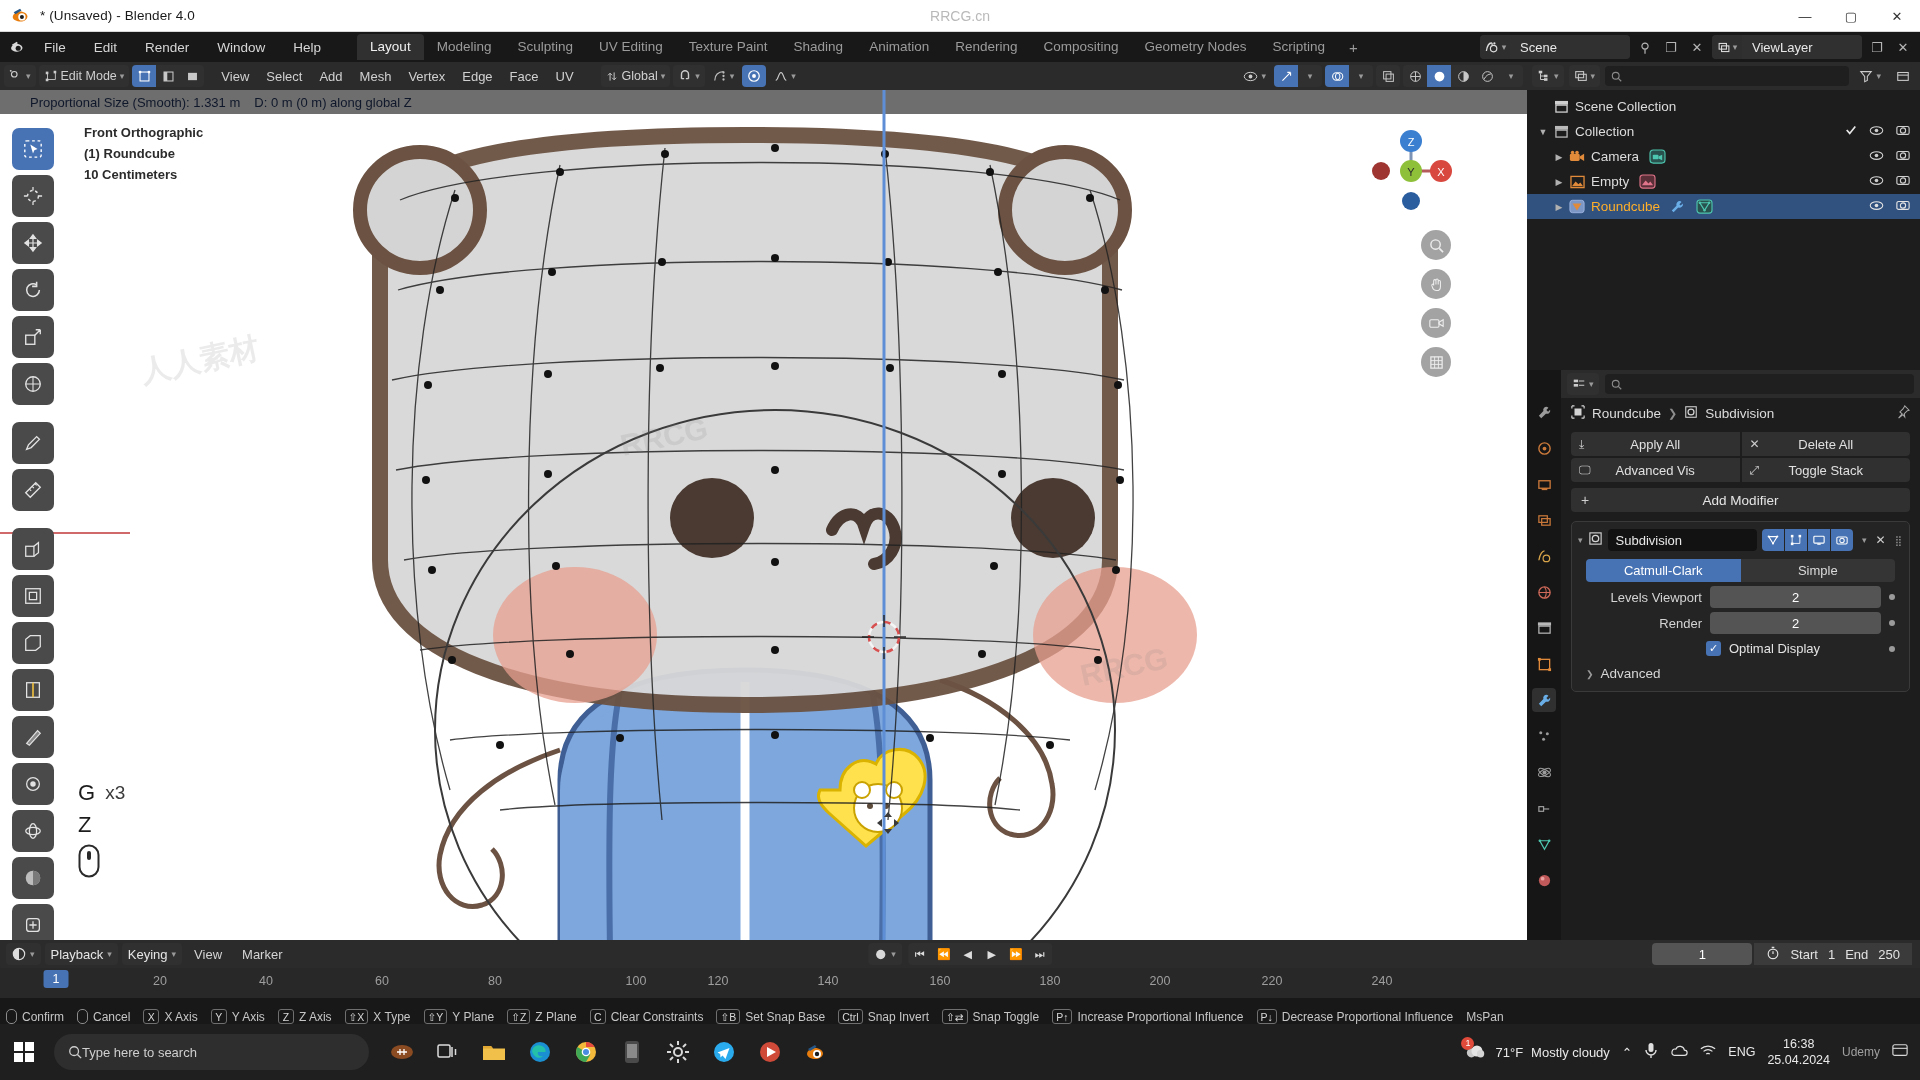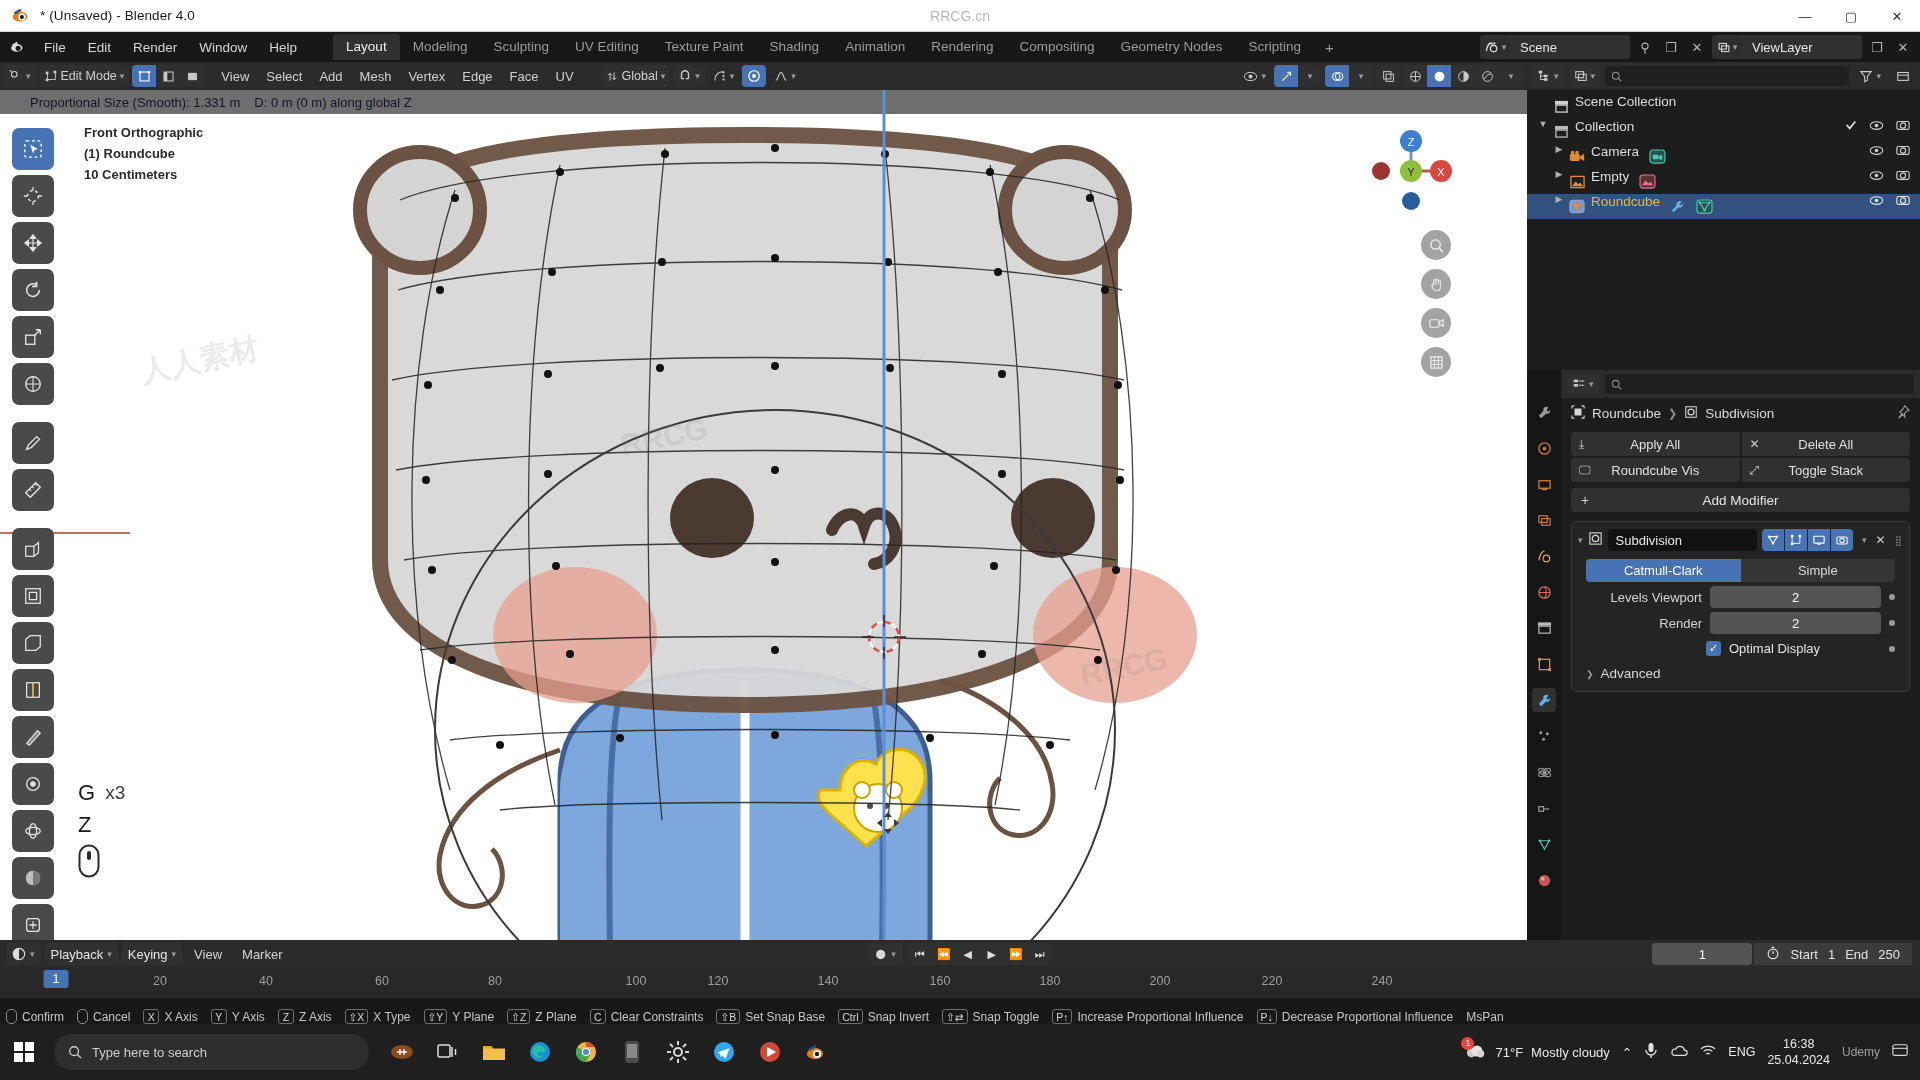--- a/index.html
+++ b/index.html
@@ -22,21 +22,21 @@
   .tb-watermark{ position:absolute; left:50%; transform:translateX(-50%); color:#b9b9b9; font-size:14px;}
   .tb-buttons{ position:absolute; right:0; top:0; height:32px; display:flex; }
   .tb-btn{ width:46px; height:32px; display:flex; align-items:center; justify-content:center; color:#333; font-size:13px;}
 
   
   .topbar{
     position:absolute; top:32px; left:0; width:1920px; height:30px;
     background:#181818; display:flex; align-items:center; gap:0;
   }
   .bl-logo{ width:34px; display:flex; justify-content:center; align-items:center;}
-  .menu{ display:flex; align-items:flex-start; gap:2px;}
+  .menu{ display:flex; align-items:flex-start; gap:8px;}
   .menu .mi{ padding:4px 10px; color:#d6d6d6; font-size:13.5px; border-radius:3px; cursor:default;}
   .wstabs{ display:flex; align-items:center; margin-left:26px;justify-content:flex-end; }
   .wstab{ padding:5px 13px 6px; color:#9b9b9b; font-size:13.5px; border-radius:4px 4px 0 0;}
   .wstab.active{ background:#303030; color:#f0f0f0; }
   .wstab.plus{ color:#9b9b9b; padding:5px 11px; font-size:15px;}
   .topbar-right{ position:absolute; right:6px; top:3px; display:flex; align-items:center; gap:4px;}
   .scene-field{ display:flex; align-items:center; background:#282828; border-radius:4px; height:24px; }
   .scene-ico{ width:30px; display:flex; align-items:center; justify-content:center; gap:2px; background:#2e2e2e; height:24px; border-radius:4px 0 0 4px;}
   .scene-name{ background:#303030; height:24px; min-width:120px; display:flex; align-items:center; padding:0 10px; border-radius:0 4px 4px 0; color:#e8e8e8; font-size:13px;}
   .mini-ic{ width:22px;height:22px; display:flex;align-items:center;justify-content:center; color:#b5b5b5;}
@@ -82,21 +82,21 @@
   
   .keyhints{ position:absolute; left:78px; top:690px; z-index:6; color:#1c1c1c;}
   .kh-row{ display:flex; align-items:center; gap:10px; margin-bottom:6px; font-size:22px;}
   .kh-x3{ color:#3a3a3a; font-size:19px;}
 
   
   .outliner{ position:absolute; top:62px; left:1527px; width:393px; height:308px; background:#1d1d1d;}
   .ol-header{ height:28px; background:#2b2b2b; display:flex; align-items:center; padding:0 5px; gap:5px;}
   .ol-search{ flex:1; height:20px; background:#1f1f1f; border-radius:4px; display:flex; align-items:center; padding:0 6px; gap:5px; color:#8a8a8a; font-size:12px;}
   .ol-body{ padding-top:4px; font-size:13.5px;}
-  .ol-row{ height:25px; display:flex; padding-left:8px; color:#dcdcdc; position:relative;}
+  .ol-row{ height:25px; display:flex; align-items:center; padding-left:8px; color:#dcdcdc; position:relative;}
   .ol-row.sel{ background:#31517e; }
   .ol-row .tri{ width:16px; color:#b0b0b0; font-size:9px; display:flex; justify-content:center;}
   .ol-row .ico{ width:20px; display:flex; align-items:center; justify-content:center;}
   .ol-row .lbl{ margin-left:4px;}
   .ol-row .lbl.sel{ color:#ffaf29;}
   .ol-row .rights{ position:absolute; right:10px; display:flex; gap:12px; align-items:center; color:#c9c9c9;}
   .indent1{ padding-left:24px;}
   .datatag{ margin-left:10px; display:flex; align-items:center; gap:4px;}
 
   
@@ -156,21 +156,21 @@
               display:flex; align-items:flex-end; padding:0 6px; gap:4px; font-size:12px; color:#c6c6c6; overflow:hidden;}
   .sb-item{ display:flex; align-items:center; gap:5px; margin-right:9px; white-space:nowrap;}
   .key{ border:1px solid #6f6f6f; border-radius:3px; min-width:16px; height:15px; padding:0 3px; display:flex;align-items:center;justify-content:center; font-size:10.5px; color:#d8d8d8;}
   .mouseic{ width:11px;height:15px; border:1px solid #8c8c8c; border-radius:5px;}
 
   
   .taskbar{ position:absolute; top:1024px; left:0; width:1920px; height:56px; background:#1f1f1f; display:flex; align-items:center;}
   .start{ width:48px; height:56px; display:flex;align-items:center;justify-content:center;}
   .winlogo{ width:20px;height:20px; display:grid; grid-template-columns:1fr 1fr; grid-gap:2px;}
   .winlogo i{ background:#fff; display:block;}
-  .searchbox{ margin-left:6px; width:315px; height:36px; background:#2e2e2e; border-radius:18px; display:flex; align-items:center; padding:0 14px; gap:10px; color:#cfcfcf; font-size:13px;}
+  .searchbox{ margin-left:6px; width:315px; height:36px; background:#2e2e2e; border-radius:18px; display:flex; align-items:center; padding:0 14px; gap:0; color:#cfcfcf; font-size:13px;}
   .tb-apps{ display:flex; align-items:center; gap:4px; margin-left:12px;}
   .tbapp{ width:42px;height:46px; display:flex;align-items:center;justify-content:center; position:relative;}
   .tray{ position:absolute; right:0; height:56px; display:flex; align-items:center; gap:12px; padding-right:12px; color:#e9e9e9; font-size:12.5px;}
   .weather{ display:flex; align-items:center; gap:8px; font-size:13px;}
   .clock{ text-align:center; line-height:16px; font-size:12.5px;}
 
   
   .wm{ position:absolute; color:rgba(130,130,130,.16); font-size:30px; font-weight:bold; pointer-events:none; user-select:none;}
 </style>
 </head>
@@ -1021,21 +1021,21 @@
             <span>Apply All</span>
           </div>
           <div class="pbtn">
             <span class="lead">✕</span>
             <span>Delete All</span>
           </div>
         </div>
         <div class="pbtn-row">
           <div class="pbtn">
             <span class="lead">🖵</span>
-            <span>Roundcube Vis</span>
+            <span>Advanced Vis</span>
           </div>
           <div class="pbtn">
             <span class="lead">⤢</span>
             <span>Toggle Stack</span>
           </div>
         </div>
       </div>
 
       <div class="addmod">
         <span class="lead">+</span>

